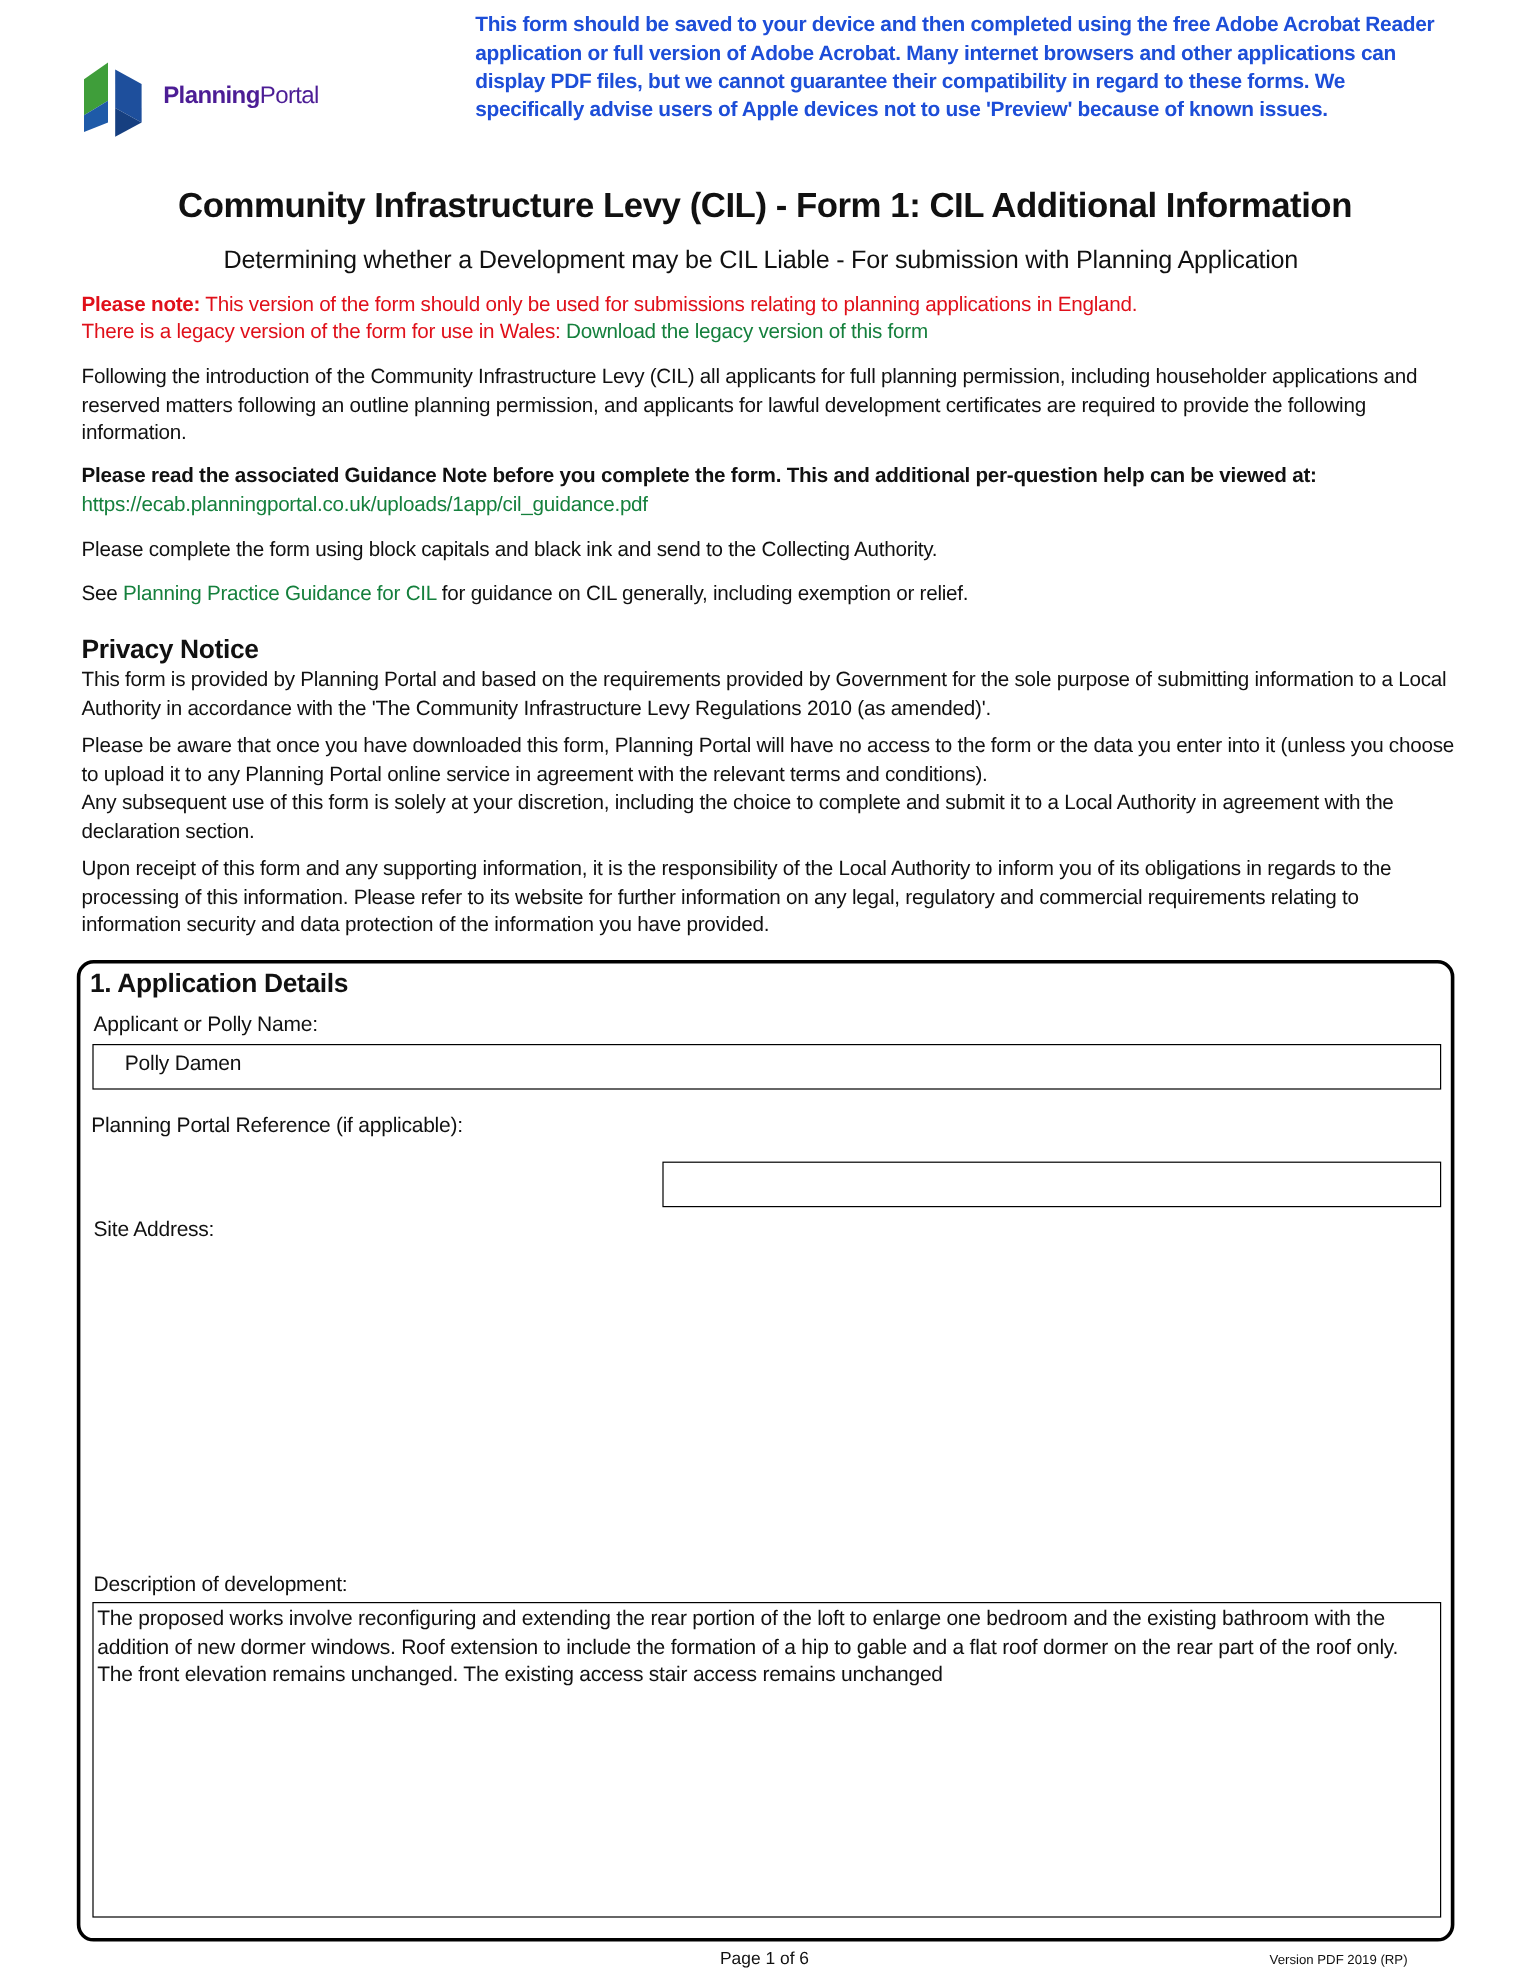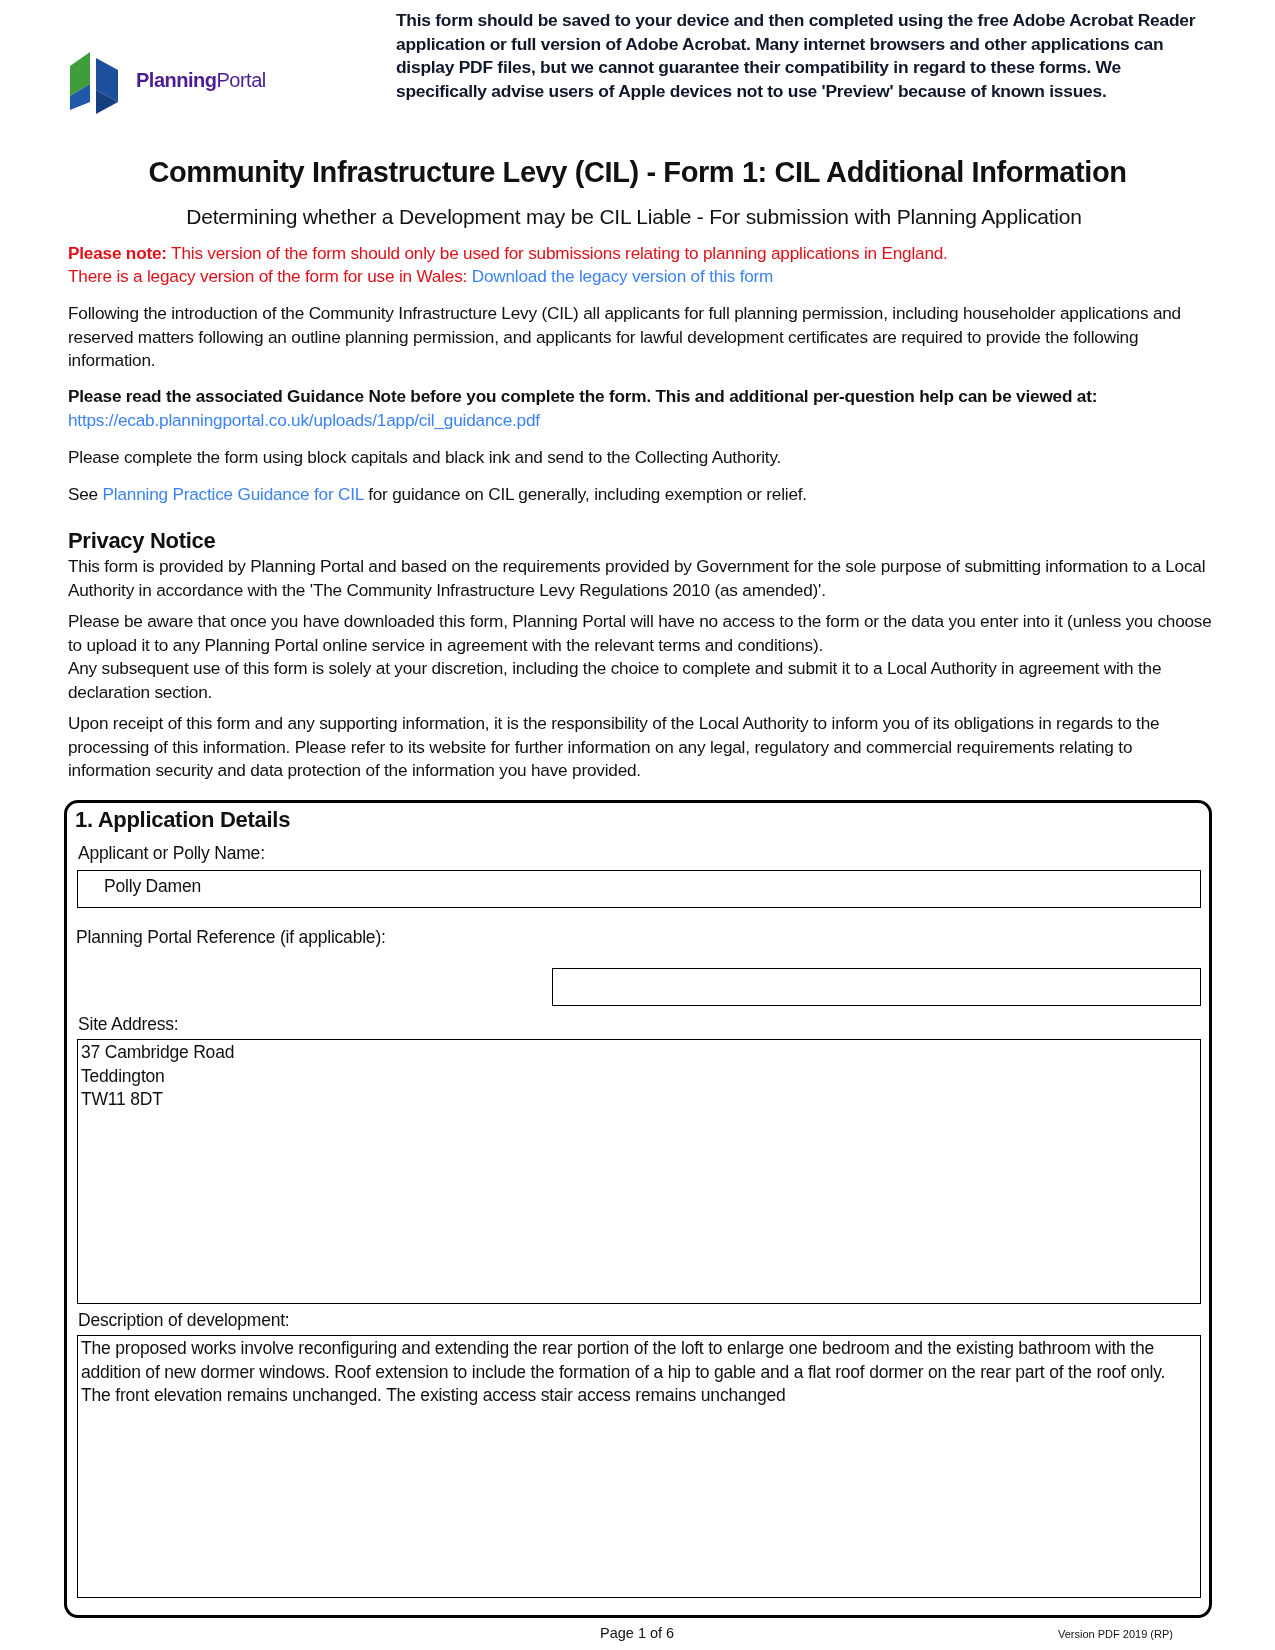--- a/index.html
+++ b/index.html
@@ -5,28 +5,28 @@
     * { box-sizing: border-box; margin: 0; padding: 0; }
     html, body { width: 1275px; height: 1650px; background: #ffffff; overflow: hidden; }
     body { position: relative; font-family: "Liberation Sans", "DejaVu Sans", sans-serif; color: #111; }
 
     .logo { position: absolute; left: 66px; top: 30px; width: 270px; height: 100px; display: flex; align-items: center; }
     .logo svg { width: 62px; height: 72px; margin-right: 8px; }
     .logo-text { font-size: 20px; letter-spacing: -0.5px; color: #4c1d95; }
     .logo-text b { font-weight: 700; }
     .logo-text span.light { font-weight: 400; }
 
-    .warning { position: absolute; left: 396px; top: 9px; width: 810px; color: #0f172a; font-weight: 700; font-size: 17.4px; line-height: 23.6px; letter-spacing: -0.25px; }
+    .warning { position: absolute; left: 396px; top: 9px; width: 810px; color: #1d4ed8; font-weight: 700; font-size: 17.4px; line-height: 23.6px; letter-spacing: -0.25px; }
 
     .title { position: absolute; left: 0; top: 156px; width: 1275px; text-align: center; font-size: 29px; font-weight: 700; letter-spacing: -0.4px; }
     .subtitle { position: absolute; left: 0; top: 205px; width: 1268px; text-align: center; font-size: 21px; letter-spacing: -0.2px; }
 
     .para { position: absolute; left: 68px; width: 1150px; font-size: 17.2px; line-height: 23.5px; letter-spacing: -0.2px; }
     .red { color: #e0101a; }
-    .blue { color: #3b82f6; }
+    .blue { color: #15803d; }
     .bold { font-weight: 700; }
     .h2 { position: absolute; left: 68px; top: 528px; font-size: 22px; font-weight: 700; letter-spacing: -0.3px; }
 
     .section { position: absolute; left: 64px; top: 800px; width: 1148px; height: 818px; border: 3px solid #000; border-radius: 14px; }
     .section-title { position: absolute; left: 8px; top: 4px; font-size: 22px; font-weight: 700; letter-spacing: -0.3px; }
     .label { position: absolute; font-size: 17.5px; letter-spacing: -0.2px; }
     .field { position: absolute; border: 1.5px solid #000; background: #fff; font-size: 17.5px; padding: 4px 3px; letter-spacing: -0.2px; line-height: 23.5px; white-space: pre-wrap; }
 
     .footer-page { position: absolute; left: 600px; top: 1625px; font-size: 14.5px; }
     .footer-ver { position: absolute; left: 1058px; top: 1628px; font-size: 11px; }
@@ -74,22 +74,19 @@
   <div class="section-title">1. Application Details</div>
 
   <div class="label" style="left:11px; top:40px;">Applicant or Polly Name:</div>
   <div class="field" style="left:10px; top:67px; width:1124px; height:38px;padding-left:26px;">Polly Damen</div>
 
   <div class="label" style="left:9px; top:124px;">Planning Portal Reference (if applicable):</div>
 
   <div class="field" style="left:485px; top:165px; width:649px; height:38px;"></div>
 
   <div class="label" style="left:11px; top:211px;">Site Address:</div>
-  <div class="field" style="left:10px; top:236px; width:1124px; height:265px; padding-top:1px;">37 Cambridge Road
-Teddington
-TW11 8DT</div>
 
   <div class="label" style="left:11px; top:507px;">Description of development:</div>
   <div class="field" style="left:10px; top:532px; width:1124px; height:263px; padding-top:1px;">The proposed works involve reconfiguring and extending the rear portion of the loft to enlarge one bedroom and the existing bathroom with the addition of new dormer windows. Roof extension to include the formation of a hip to gable and a flat roof dormer on the rear part of the roof only. The front elevation remains unchanged. The existing access stair access remains unchanged</div>
 </div>
 
 <div class="footer-page">Page 1 of 6</div>
 <div class="footer-ver">Version PDF 2019 (RP)</div>
 
 </body></html>

